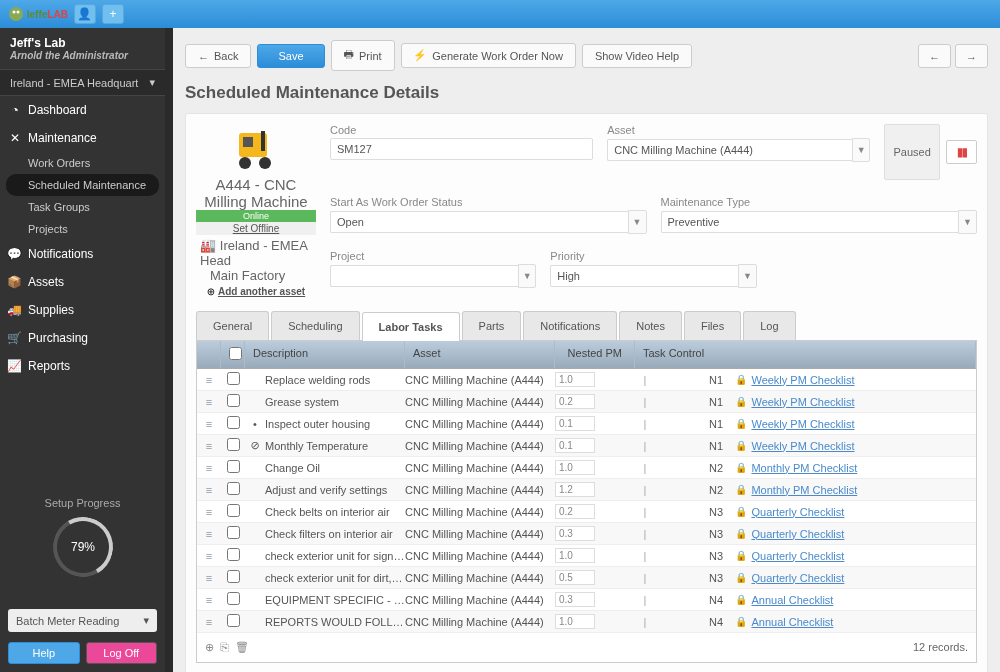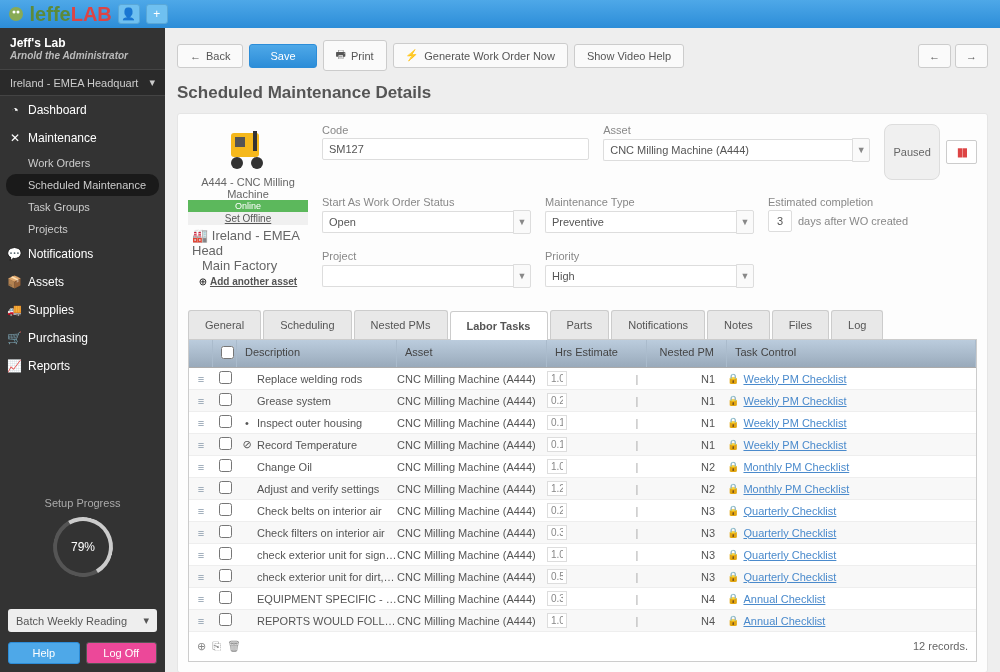--- a/index.html
+++ b/index.html
@@ -1,25 +1,25 @@
 <!DOCTYPE html>
 <html><head>
 <meta charset="utf-8">
 <style>
 * { box-sizing: border-box; margin: 0; padding: 0; font-family: Arial, sans-serif; }
 body { background: #2a2a2a; width: 1000px; height: 672px; overflow: hidden; font-size: 12px; }
 .topbar { height: 28px; background: linear-gradient(#4ea8e8, #2c8dd8); display: flex; align-items: center; padding: 0 8px; }
-.logo { color: #2a5c3a; font-weight: bold; font-size: 20px; display: flex; align-items: center; }
+.logo { color: #2a5c3a; font-weight: bold; font-size: 10px; display: flex; align-items: center; }
 .logo-text { color: #5c8a3a; }
 .logo-red { color: #d44; text-align: center; }
 .topbar-btn { width: 22px; height: 20px; background: #6fc0f0; border: 1px solid #5aa8d8; border-radius: 3px; margin-left: 6px; display: flex; align-items: center; justify-content: center; color: #fff; cursor: pointer; }
 .search-box { margin-left: auto; width: 260px; height: 20px; background: #fff; border-radius: 3px; display: flex; align-items: center; padding: 0 6px; }
 .search-box input { border: 0; outline: 0; flex: 1; font-size: 11px; color: #999; }
 .search-icon { color: #aaa; font-size: 11px; }
-.main { display: flex; height: 644px; }
+.main { display: flex; height: 644px; gap: 8px; }
 .sidebar { width: 165px; background: #333; color: #ccc; display: flex; flex-direction: column; position: relative; }
 .lab-header { padding: 8px 10px; font-size: 12px; color: #fff; font-weight: bold; }
 .lab-sub { font-style: italic; font-size: 10px; color: #bbb; font-weight: bold; }
 .location-select { background: #2a2a2a; border-top: 1px solid #444; border-bottom: 1px solid #444; padding: 6px 10px; font-size: 11px; display: flex; align-items: center; justify-content: space-between; cursor: pointer; }
 .nav-item { padding: 7px 10px 7px 28px; font-size: 12px; color: #fff; cursor: pointer; display: flex; align-items: center; position: relative; }
 .nav-item .nav-icon { position: absolute; left: 8px; width: 14px; height: 14px; display: flex; align-items: center; justify-content: center; }
 .nav-sub { padding: 5px 10px 5px 28px; font-size: 11px; color: #ccc; cursor: pointer; }
 .nav-sub.active { background: #1a1a1a; border-radius: 10px; margin: 0 6px; padding-left: 22px; }
 .setup-progress { margin-top: auto; text-align: center; padding: 14px 0; color: #aaa; font-size: 11px; }
 .progress-circle { width: 60px; height: 60px; border: 4px solid #555; border-top-color: #ccc; border-right-color: #ccc; border-radius: 50%; margin: 8px auto; display: flex; align-items: center; justify-content: center; transform: rotate(15deg); }
@@ -33,33 +33,33 @@
 .toolbar { display: flex; gap: 6px; margin-bottom: 12px; align-items: center; }
 .tbtn { background: #fafafa; border: 1px solid #ccc; border-radius: 3px; padding: 5px 12px; font-size: 11px; color: #555; cursor: pointer; display: flex; align-items: center; gap: 5px; }
 .tbtn.save { background: linear-gradient(#4ea8e8,#2c8dd8); color: #fff; border-color: #2c8dd8; padding: 5px 20px; }
 .tnav { display: flex; gap: 4px; margin-left: auto; }
 .tnav .tbtn { padding: 5px 10px; }
 .page-title { font-size: 17px; font-weight: bold; color: #555; margin-bottom: 10px; }
 .details-panel { background: #fdfdfd; border: 1px solid #e5e5e5; border-radius: 3px; padding: 10px; }
 .details-row { display: flex; gap: 14px; margin-bottom: 8px; }
 .asset-preview { width: 120px; text-align: center; font-size: 10px; }
 .asset-img { width: 60px; height: 50px; margin: 0 auto 2px; display: flex; align-items: center; justify-content: center; }
-.asset-name { color: #666; font-size: 11px; }
+.asset-name { color: #666; font-size: 15px; }
 .online-badge { background: #5cb85c; color: #fff; font-size: 9px; padding: 1px 0; }
 .set-offline { text-decoration: underline; color: #555; font-size: 10px; cursor: pointer; background: #f0f0f0; padding: 1px 0; }
 .asset-tree { text-align: left; font-size: 13px; color: #666; margin-top: 3px; padding-left: 4px; }
 .add-asset { text-decoration: underline; font-weight: bold; font-size: 10px; color: #555; cursor: pointer; margin-top: 3px; display: inline-block; }
 .field-group { flex: 1; display: flex; flex-direction: column; gap: 2px; }
 .field-label { font-size: 11px; color: #888; }
 .field-input { border: 1px solid #ddd; border-radius: 2px; padding: 4px 6px; font-size: 11px; color: #555; background: #fff; width: 100%; }
 .field-select { display: flex; align-items: center; }
 .field-select .field-input { border-right: 0; border-radius: 2px 0 0 2px; }
 .dropdown-btn { border: 1px solid #ddd; border-radius: 0 2px 2px 0; width: 20px; height: 24px; display: flex; align-items: center; justify-content: center; background: #fafafa; color: #888; cursor: pointer; font-size: 9px; }
 .paused-group { display: flex; align-items: center; gap: 6px; }
-.paused-label { background: #f0f0f0; border: 1px solid #ddd; padding: 21px 8px; border-radius: 8px; font-size: 11px; color: #666; }
+.paused-label { background: #f0f0f0; border: 1px solid #ddd; padding: 21px 8px; border-radius: 2px; font-size: 11px; color: #666; }
 .pause-btn { background: #fff; border: 1px solid #ccc; padding: 4px 10px; border-radius: 2px; cursor: pointer; color: #d44; font-size: 12px; letter-spacing: -2px; }
 .est-group { display: flex; align-items: center; gap: 6px; font-size: 11px; color: #888; }
 .est-group input { width: 24px; text-align: center; }
 .tabs { display: flex; margin-top: 14px; border-bottom: 1px solid #ccc; }
 .tab { padding: 8px 16px; background: #e8e8e8; border: 1px solid #ccc; border-bottom: 0; margin-right: 2px; font-size: 11px; color: #555; cursor: pointer; border-radius: 3px 3px 0 0; }
 .tab.active { background: #fff; font-weight: bold; position: relative; top: 1px; }
 .task-table { background: #fff; border: 1px solid #ccc; margin-top: -1px; }
 .thead { display: flex; background: linear-gradient(#bcd, #9ab); border-bottom: 1px solid #aaa; }
 .th { padding: 6px 8px; font-size: 11px; color: #444; border-right: 1px solid #abc; }
 .th-handle { width: 24px; }
@@ -71,21 +71,21 @@
 .th-tc { flex: 1; }
 .trow { display: flex; border-bottom: 1px solid #eee; align-items: center; font-size: 11px; color: #555; height: 22px; }
 .trow:nth-child(even) { background: #f8f8f8; }
 .td-handle { width: 24px; text-align: center; color: #89a; cursor: move; }
 .td-cb { width: 24px; text-align: center; }
 .td-cb input { cursor: pointer; }
 .td-extra { width: 20px; text-align: center; }
 .td-desc { width: 140px; white-space: nowrap; overflow: hidden; text-overflow: ellipsis; }
 .td-asset { width: 150px; }
 .td-hrs { width: 80px; }
-.td-hrs input { width: 20px; border: 1px solid #ddd; padding: 1px 3px; font-size: 10px; color: #888; }
+.td-hrs input { width: 40px; border: 1px solid #ddd; padding: 1px 3px; font-size: 10px; color: #888; }
 .td-sep { width: 20px; text-align: center; color: #aaa; }
 .td-np { width: 80px; text-align: right; padding-right: 12px; }
 .td-tc { flex: 1; display: flex; align-items: center; gap: 4px; }
 .lock-icon { color: #aaa; font-size: 10px; }
 .tc-link { color: #4a8acc; text-decoration: underline; cursor: pointer; }
 .table-footer { display: flex; justify-content: space-between; padding: 8px; font-size: 11px; color: #666; }
 .footer-icons { display: flex; gap: 6px; color: #888; cursor: pointer; }
 </style>
 </head>
 <body>
@@ -146,21 +146,21 @@
         <span class="nav-icon">📈</span>
         <span>Reports</span>
       </div>
     <div class="setup-progress">
       <div>Setup Progress</div>
       <div class="progress-circle">
           <span>79%</span>
         </div>
     </div>
     <div class="batch-meter">
-      <span>Batch Weekly Reading</span>
+      <span>Batch Meter Reading</span>
       <span>▾</span>
     </div>
     <div class="bottom-btns">
       <button class="help-btn">Help</button>
       <button class="logoff-btn">Log Off</button>
     </div>
   </div>
 
   <div class="content">
     <div class="toolbar">
@@ -234,27 +234,20 @@
                   <div class="dropdown-btn">▼</div>
                 </div>
             </div>
             <div class="field-group">
               <div class="field-label">Maintenance Type</div>
               <div class="field-select">
                   <input class="field-input" value="Preventive" style="">
                   <div class="dropdown-btn">▼</div>
                 </div>
             </div>
-            <div class="field-group">
-              <div class="field-label">Estimated completion</div>
-              <div class="est-group">
-                <input class="field-input" value="3" style="">
-                <span>days after WO created</span>
-              </div>
-            </div>
           </div>
           <div class="details-row">
             <div class="field-group">
               <div class="field-label">Project</div>
               <div class="field-select">
                   <input class="field-input" value="" style="">
                   <div class="dropdown-btn">▼</div>
                 </div>
             </div>
             <div class="field-group">
@@ -265,36 +258,34 @@
                 </div>
             </div>
             <div class="field-group"></div>
           </div>
         </div>
       </div>
 
       <div class="tabs" id="tabs-container">
           <div class="tab">General</div>
           <div class="tab">Scheduling</div>
-          <div class="tab">Nested PMs</div>
           <div class="tab active">Labor Tasks</div>
           <div class="tab">Parts</div>
           <div class="tab">Notifications</div>
           <div class="tab">Notes</div>
           <div class="tab">Files</div>
           <div class="tab">Log</div>
         </div>
 
       <div class="task-table">
         <div class="thead">
           <div class="th th-handle"></div>
           <div class="th th-cb"><input type="checkbox" style=""></div>
           <div class="th th-desc">Description</div>
           <div class="th th-asset">Asset</div>
-          <div class="th th-hrs">Hrs Estimate</div>
           <div class="th th-np">Nested PM</div>
           <div class="th th-tc">Task Control</div>
         </div>
         <div id="table-body">
             <div class="trow">
               <div class="td-handle">≡</div>
               <div class="td-cb"><input type="checkbox" style=""></div>
               <div class="td-extra"></div>
               <div class="td-desc">Replace welding rods</div>
               <div class="td-asset">CNC Milling Machine (A444)</div>
@@ -331,21 +322,21 @@
               <div class="td-np">N1</div>
               <div class="td-tc">
                 <span class="lock-icon">🔒</span>
                 <span class="tc-link">Weekly PM Checklist</span>
               </div>
             </div>
             <div class="trow">
               <div class="td-handle">≡</div>
               <div class="td-cb"><input type="checkbox" style=""></div>
               <div class="td-extra">⊘</div>
-              <div class="td-desc">Record Temperature</div>
+              <div class="td-desc">Monthly Temperature</div>
               <div class="td-asset">CNC Milling Machine (A444)</div>
               <div class="td-hrs"><input value="0.1" style=""></div>
               <div class="td-sep">|</div>
               <div class="td-np">N1</div>
               <div class="td-tc">
                 <span class="lock-icon">🔒</span>
                 <span class="tc-link">Weekly PM Checklist</span>
               </div>
             </div>
             <div class="trow">

